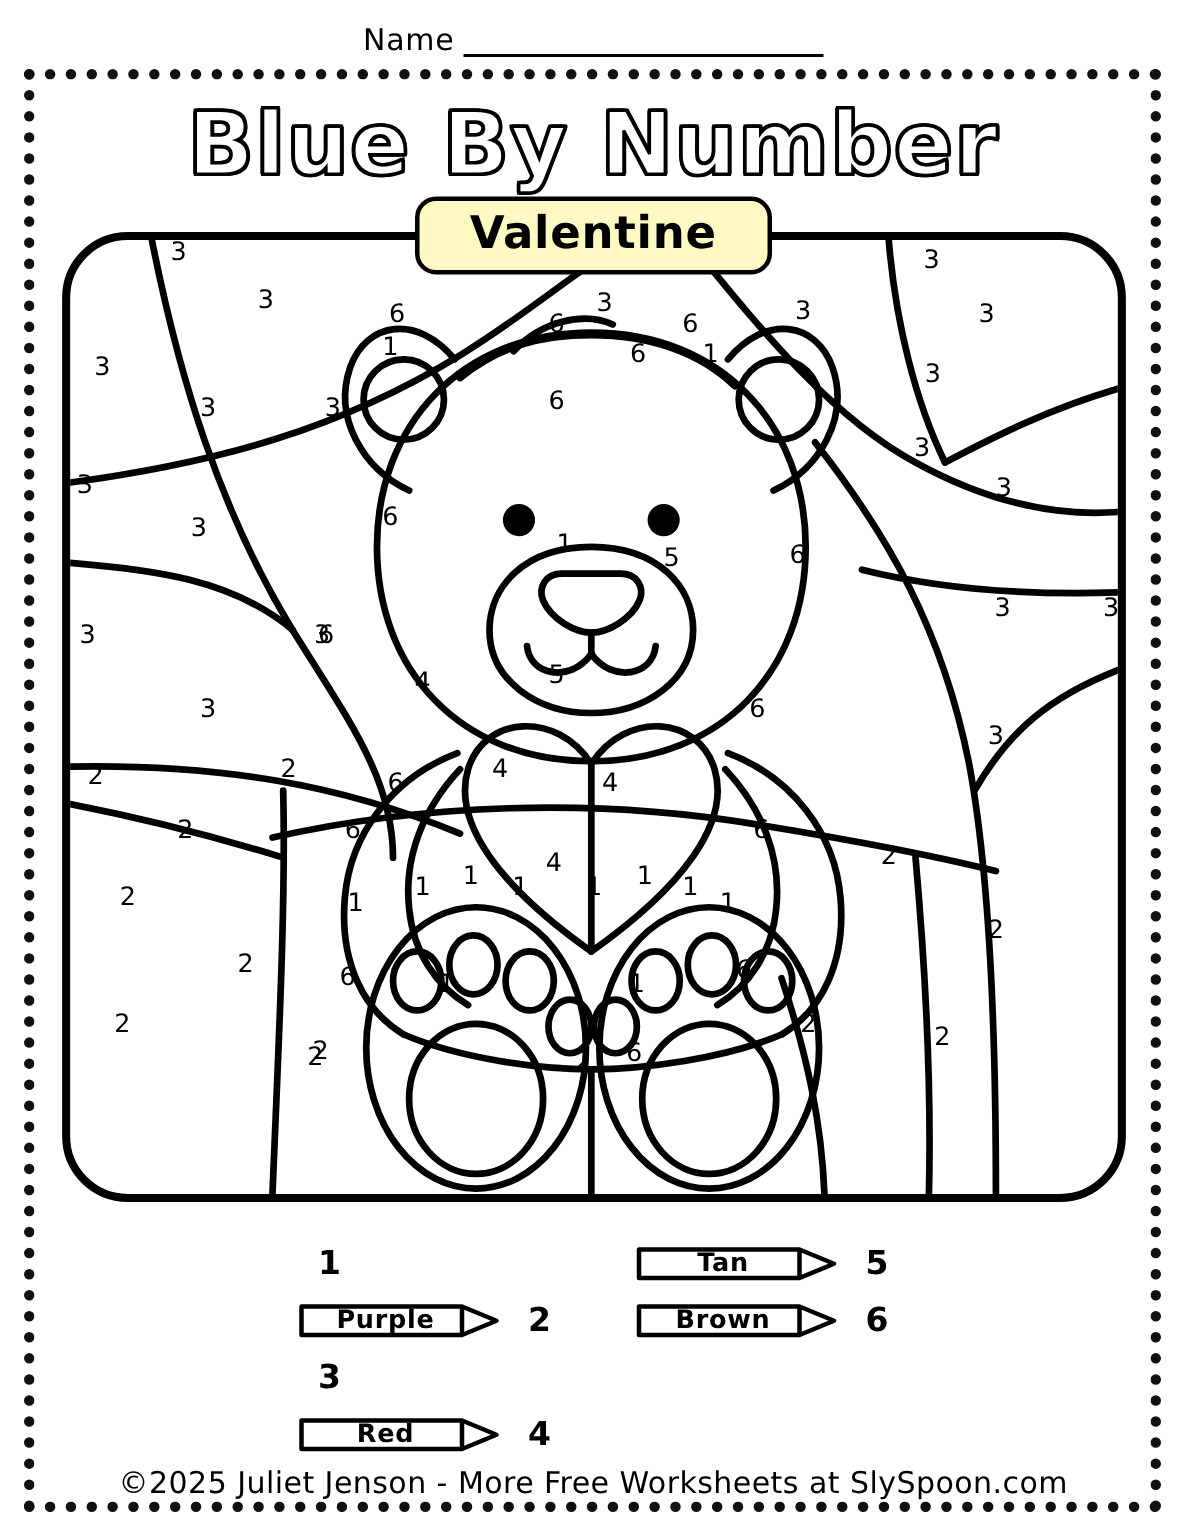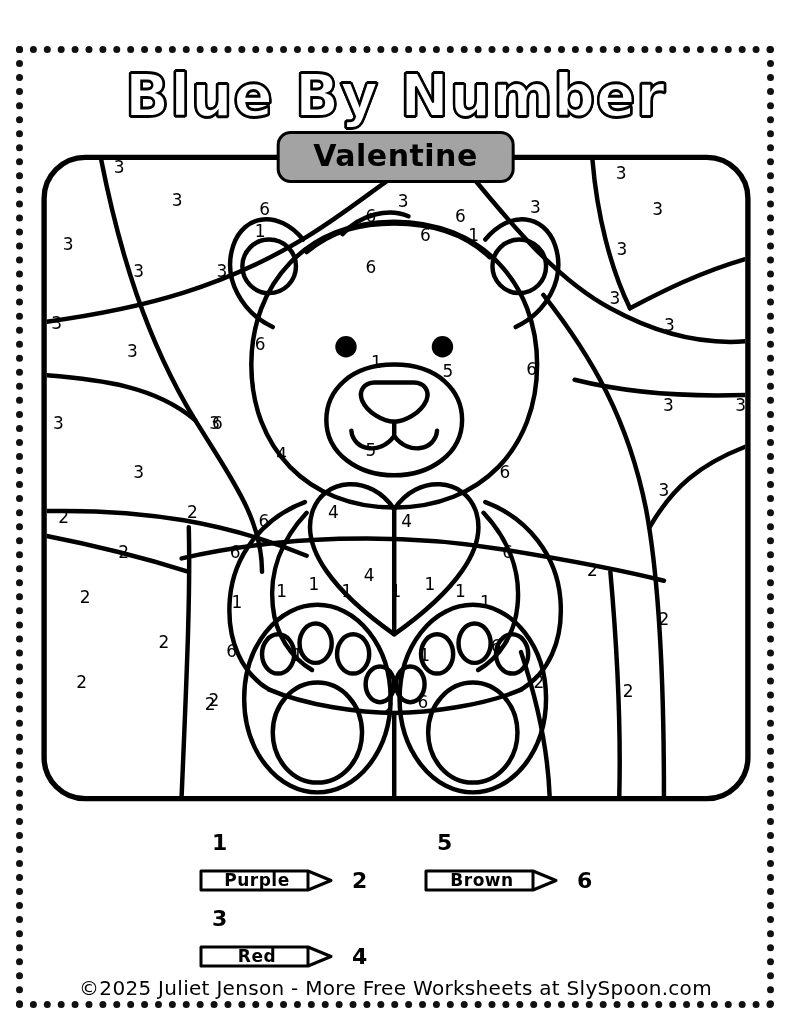--- a/index.html
+++ b/index.html
@@ -76,21 +76,21 @@
       -1.2px -1.2px #000, 1.2px -1.2px #000, -1.2px 1.2px #000, 1.2px 1.2px #000;
   }
 
   
   .subtitle-pill {
     position: absolute;
     left: 50%;
     transform: translateX(-50%);
     top: 131px;
     z-index: 5;
-    background: #a3a3a3;
+    background: #fef9c3;
     border: 3.5px solid #000;
     border-radius: 14px;
     padding: 5px 34px 8px 34px;
     font-size: 30px;
     font-weight: bold;
     letter-spacing: 0.5px;
     line-height: 1.1;
   }
 
   
@@ -159,20 +159,23 @@
     text-align: center;
     font-size: 20px;
     letter-spacing: 0.3px;
   }
 </style>
 </head>
 <body>
 
 <div class="page">
 
+  <div class="name-row">
+    <span class="name-label">Name</span><span class="name-line"></span>
+  </div>
 
   <div class="dotted-frame"></div>
 
   <div class="title">Blue By Number</div>
 
   <div class="subtitle-pill">Valentine</div>
 
   <div class="picture">
     <svg viewBox="0 0 800 730" xmlns="http://www.w3.org/2000/svg" fill="none" stroke="#000" stroke-width="5" stroke-linecap="round" stroke-linejoin="round">
 
@@ -366,20 +369,29 @@
               </g>
             </svg>
           <div class="crayon-label">Red</div>
         </div>
         <div class="legend-num">4</div>
       </div>
     </div>
 
     <div class="legend-col right">
       <div class="legend-item">
+        <div class="crayon">
+          <svg viewBox="0 0 140 25">
+              <g fill="none" stroke="#000" stroke-width="3" stroke-linejoin="round">
+                <path d="M3 3 H110 L133 12.5 L110 22 H3 Z"></path>
+                <path d="M110 3 V22"></path>
+              </g>
+            </svg>
+          <div class="crayon-label">Tan</div>
+        </div>
         <div class="legend-num">5</div>
       </div>
       <div class="legend-item">
         <div class="crayon">
           <svg viewBox="0 0 140 25">
               <g fill="none" stroke="#000" stroke-width="3" stroke-linejoin="round">
                 <path d="M3 3 H110 L133 12.5 L110 22 H3 Z"></path>
                 <path d="M110 3 V22"></path>
               </g>
             </svg>

